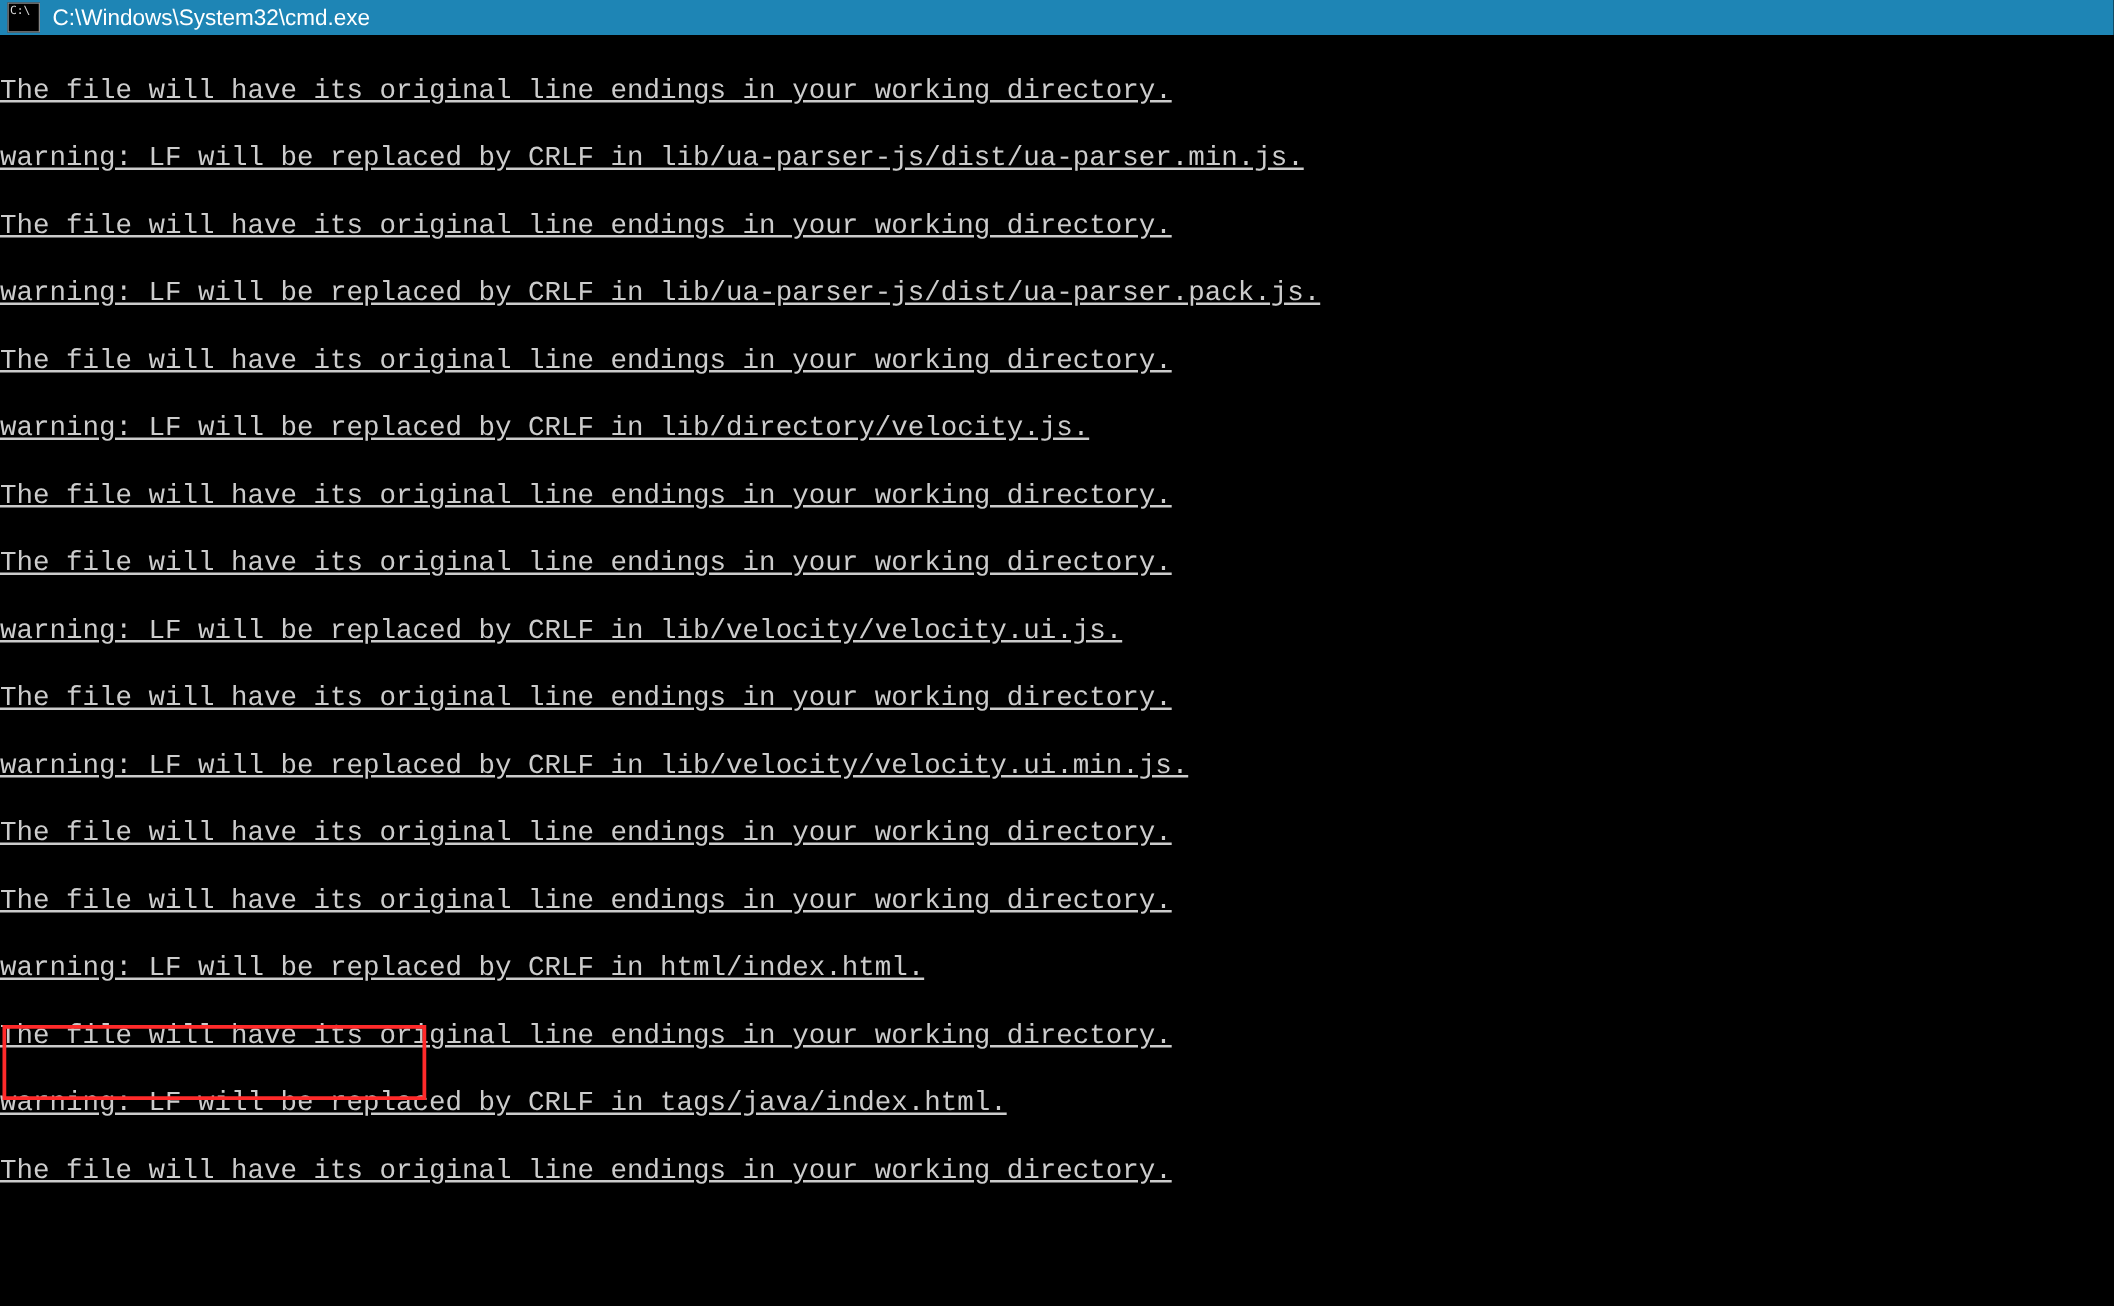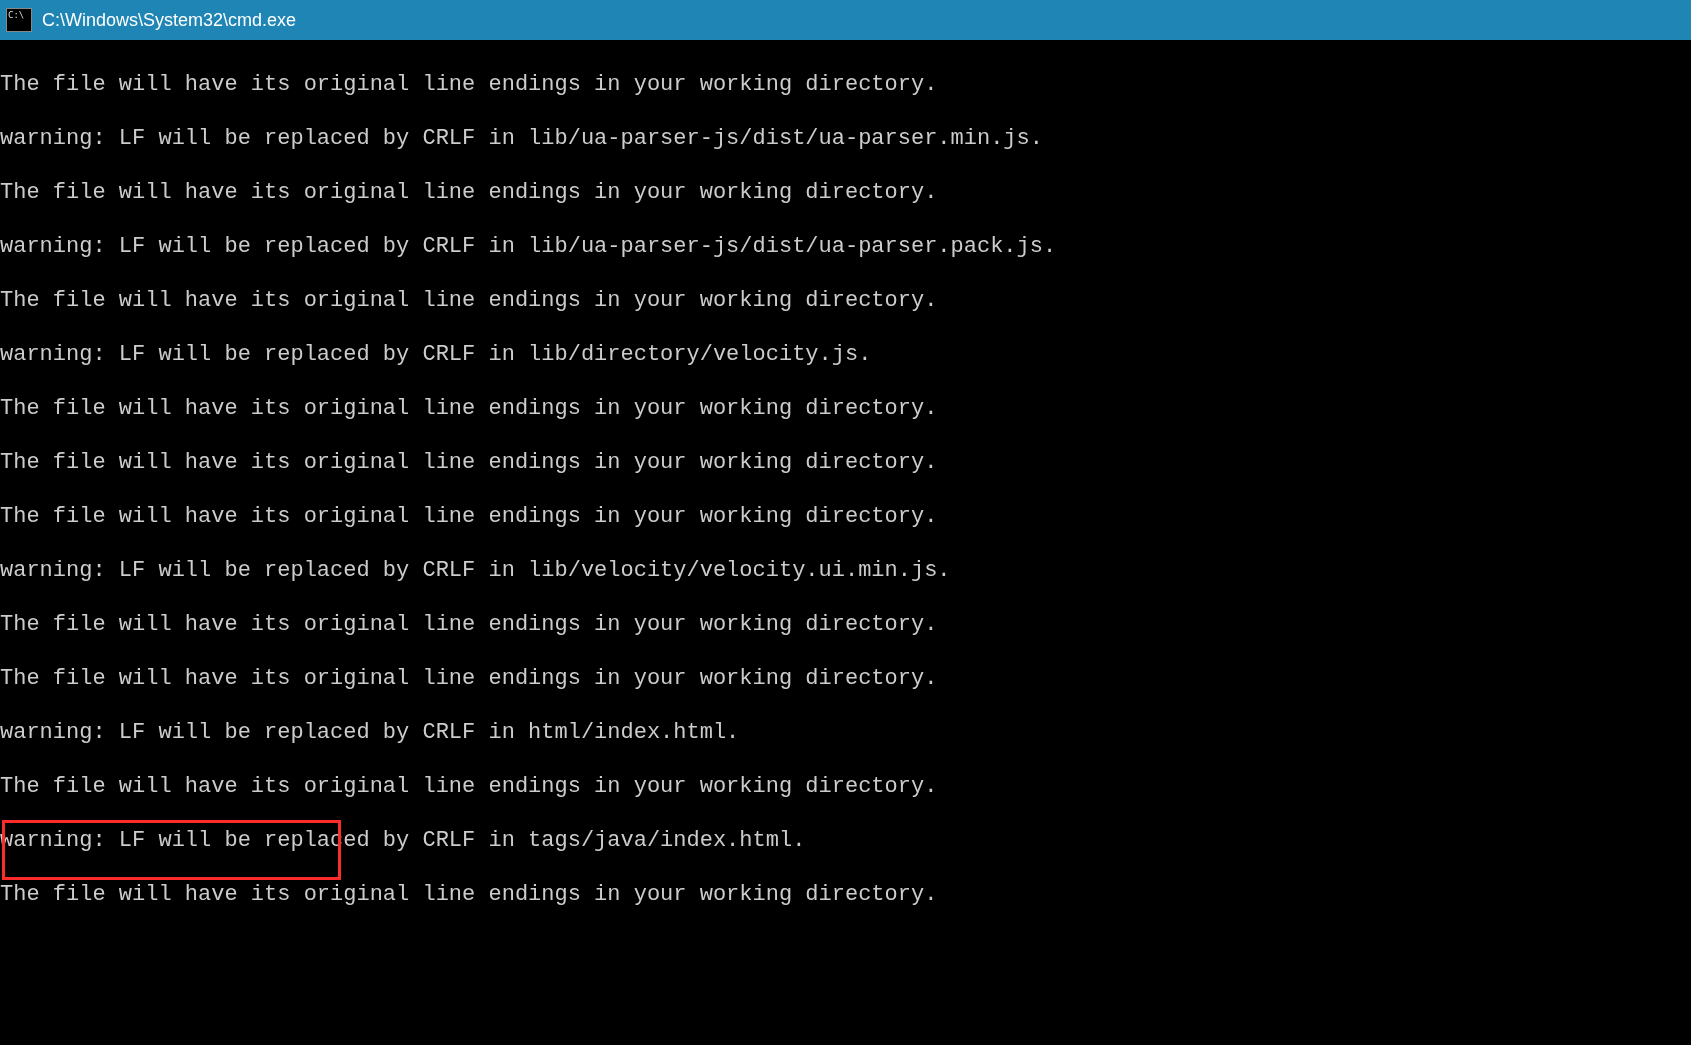--- a/index.html
+++ b/index.html
@@ -8,21 +8,21 @@
     width: 1691px;
     height: 1045px;
     background: #000;
     font-family: "Consolas", "Courier New", monospace;
     font-size: 22px;
     color: #ccc;
     overflow: hidden;
   }
   .titlebar {
     background: #1e85b5;
-    height: 40px;
+    height: 28px;
     display: flex;
     align-items: center;
     padding: 0 6px;
     color: #fff;
     font-family: "Segoe UI", Tahoma, sans-serif;
     font-size: 18px;
   }
   .titlebar .icon {
     width: 24px;
     height: 22px;
@@ -40,21 +40,21 @@
     font-size: 9px;
     color: #ddd;
     font-family: monospace;
   }
   .term {
     white-space: pre;
     line-height: 27px;
     margin: 0;
     padding: 4px 0 0 0;
   }
-  .term .line { display: block; }
+  .term .line { display: block; text-decoration: underline; }
   .highlight-box {
     position: absolute;
     border: 3px solid #ff2a2a;
     pointer-events: none;
     left: 2px;
     top: 820px;
     width: 333px;
     height: 54px;
   }
 </style>
@@ -68,20 +68,21 @@
 
 <div class="term">
 <span class="line">The file will have its original line endings in your working directory.</span>
 <span class="line">warning: LF will be replaced by CRLF in lib/ua-parser-js/dist/ua-parser.min.js.</span>
 <span class="line">The file will have its original line endings in your working directory.</span>
 <span class="line">warning: LF will be replaced by CRLF in lib/ua-parser-js/dist/ua-parser.pack.js.</span>
 <span class="line">The file will have its original line endings in your working directory.</span>
 <span class="line">warning: LF will be replaced by CRLF in lib/directory/velocity.js.</span>
 <span class="line">The file will have its original line endings in your working directory.</span>
 <span class="line">The file will have its original line endings in your working directory.</span>
+<span class="line">warning: LF will be replaced by CRLF in lib/velocity/velocity.ui.js.</span>
 <span class="line">The file will have its original line endings in your working directory.</span>
 <span class="line">warning: LF will be replaced by CRLF in lib/velocity/velocity.ui.min.js.</span>
 <span class="line">The file will have its original line endings in your working directory.</span>
 <span class="line">The file will have its original line endings in your working directory.</span>
 <span class="line">warning: LF will be replaced by CRLF in html/index.html.</span>
 <span class="line">The file will have its original line endings in your working directory.</span>
 <span class="line">warning: LF will be replaced by CRLF in tags/java/index.html.</span>
 <span class="line">The file will have its original line endings in your working directory.</span>
 
 

